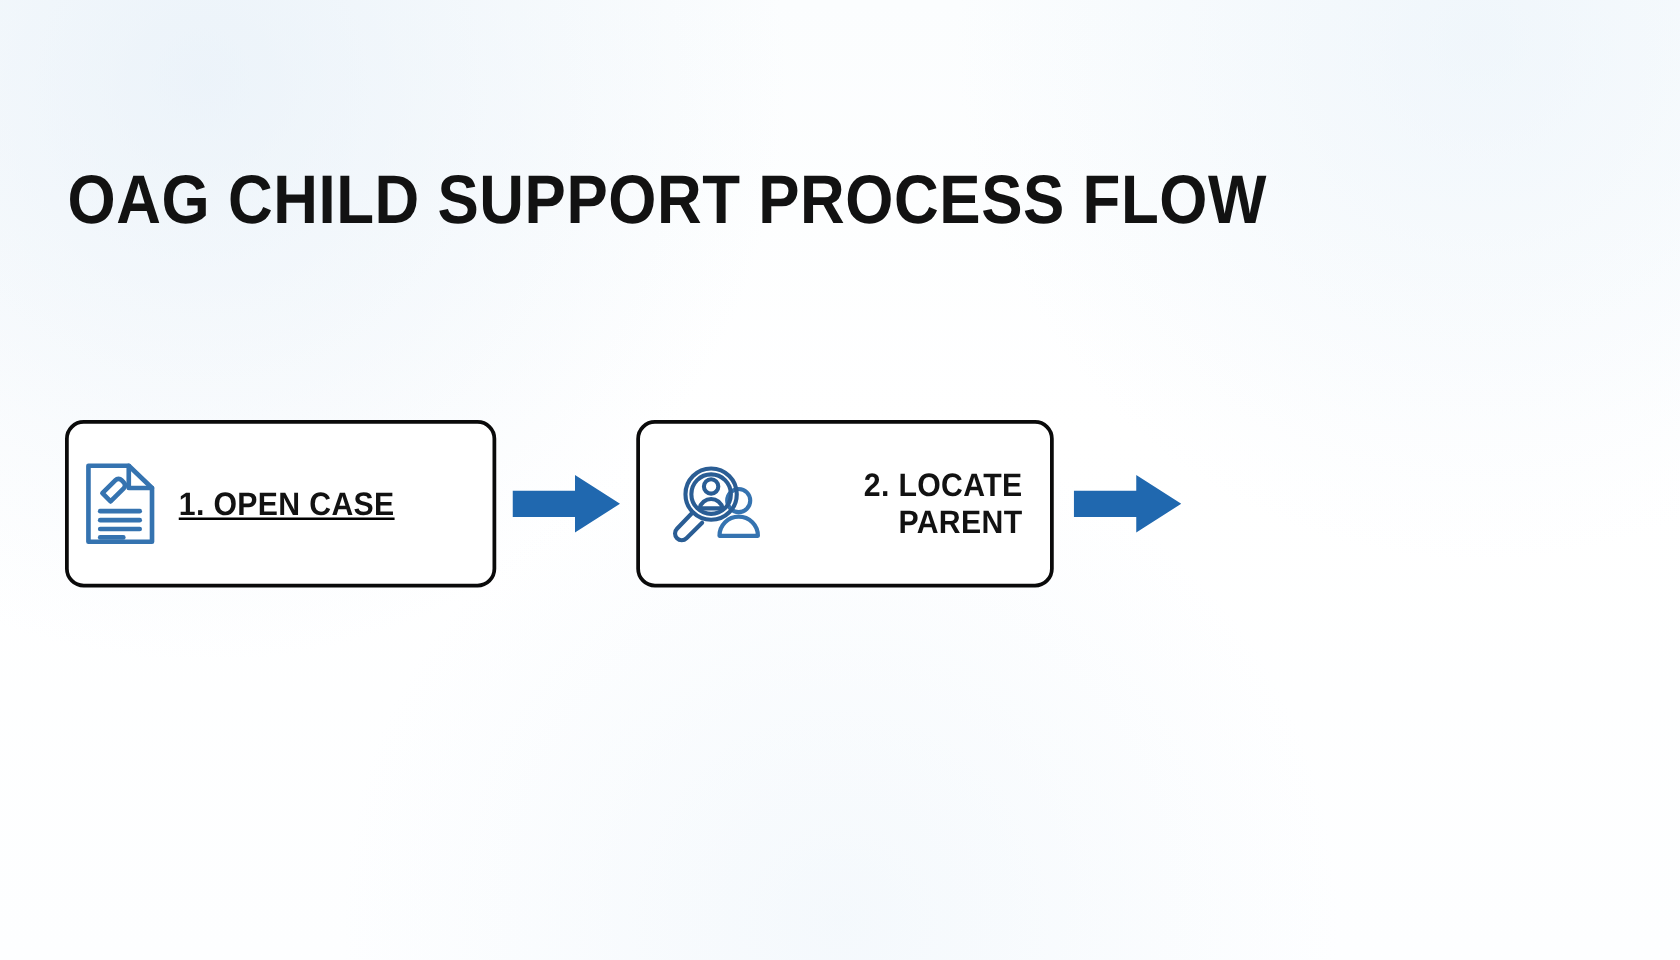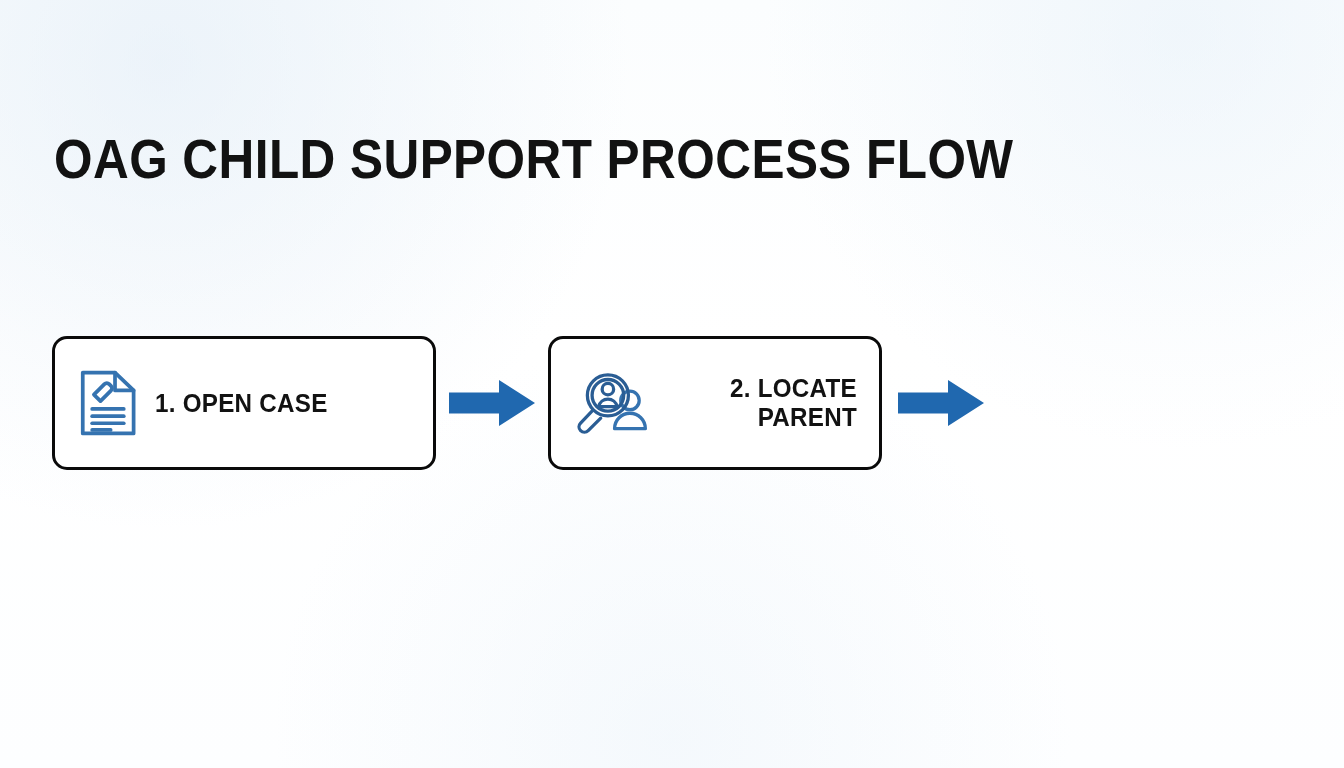--- a/index.html
+++ b/index.html
@@ -56,21 +56,21 @@
   .step-card {
     height: 134px;
     box-sizing: border-box;
     background: #ffffff;
     border: 3px solid #0a0a0a;
     border-radius: 15px;
     display: flex;
     align-items: center;
     flex: 0 0 auto;
   }
-  .card-1 { width: 384px; padding: 0 16px 0 22px; }
+  .card-1 { width: 345px; padding: 0 16px 0 10px; text-decoration: underline; }
   .card-2 { width: 334px; padding: 0 22px 0 22px; }
   .card-3 { width: 336px; padding: 0 18px 0 18px; }
 
   .step-icon {
     flex: 0 0 auto;
     display: block;
     width: 64px;
     height: 70px;
   }
   .card-2 .step-icon { width: 78px; height: 66px; }

